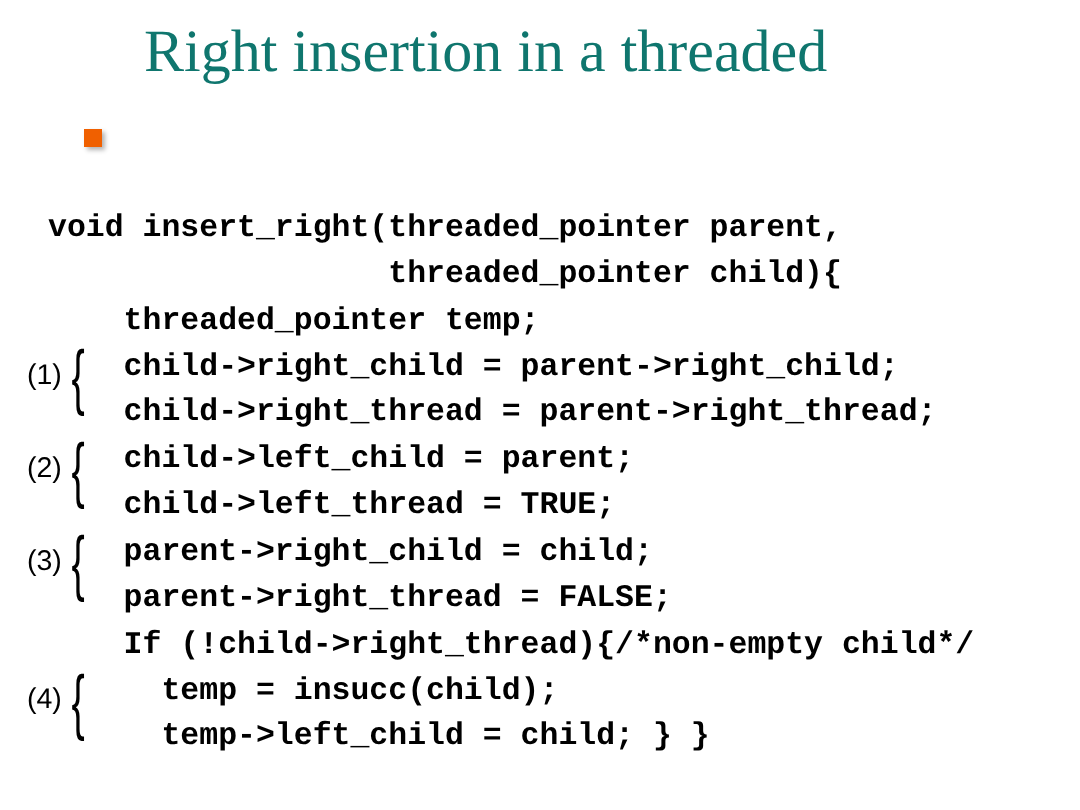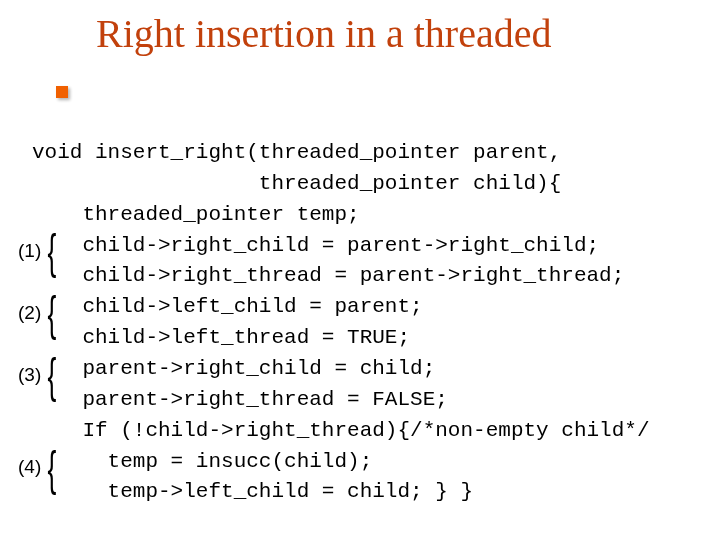--- a/index.html
+++ b/index.html
@@ -27,29 +27,29 @@
     background: #f06000;
     box-shadow: 2px 2px 3px rgba(0,0,0,0.3);
   }
   .title {
     position: absolute;
     left: 96px;
     top: 12px;
     font-family: "Comic Sans MS", "Comic Sans", cursive;
     font-size: 40px;
     line-height: 1.1;
-    color: #c2410c;
+    color: #0f766e;
     font-weight: 400;
   }
   .codeblock {
     position: absolute;
     left: 32px;
     top: 138px;
     font-family: "Courier New", Courier, monospace;
-    font-weight: normal;
+    font-weight: bold;
     font-size: 21px;
     white-space: pre;
     color: #000;
     line-height: 1.47;
   }
   .anno-col {
     position: absolute;
     left: 18px;
     top: 240px;
     font-family: Arial, Helvetica, sans-serif;

